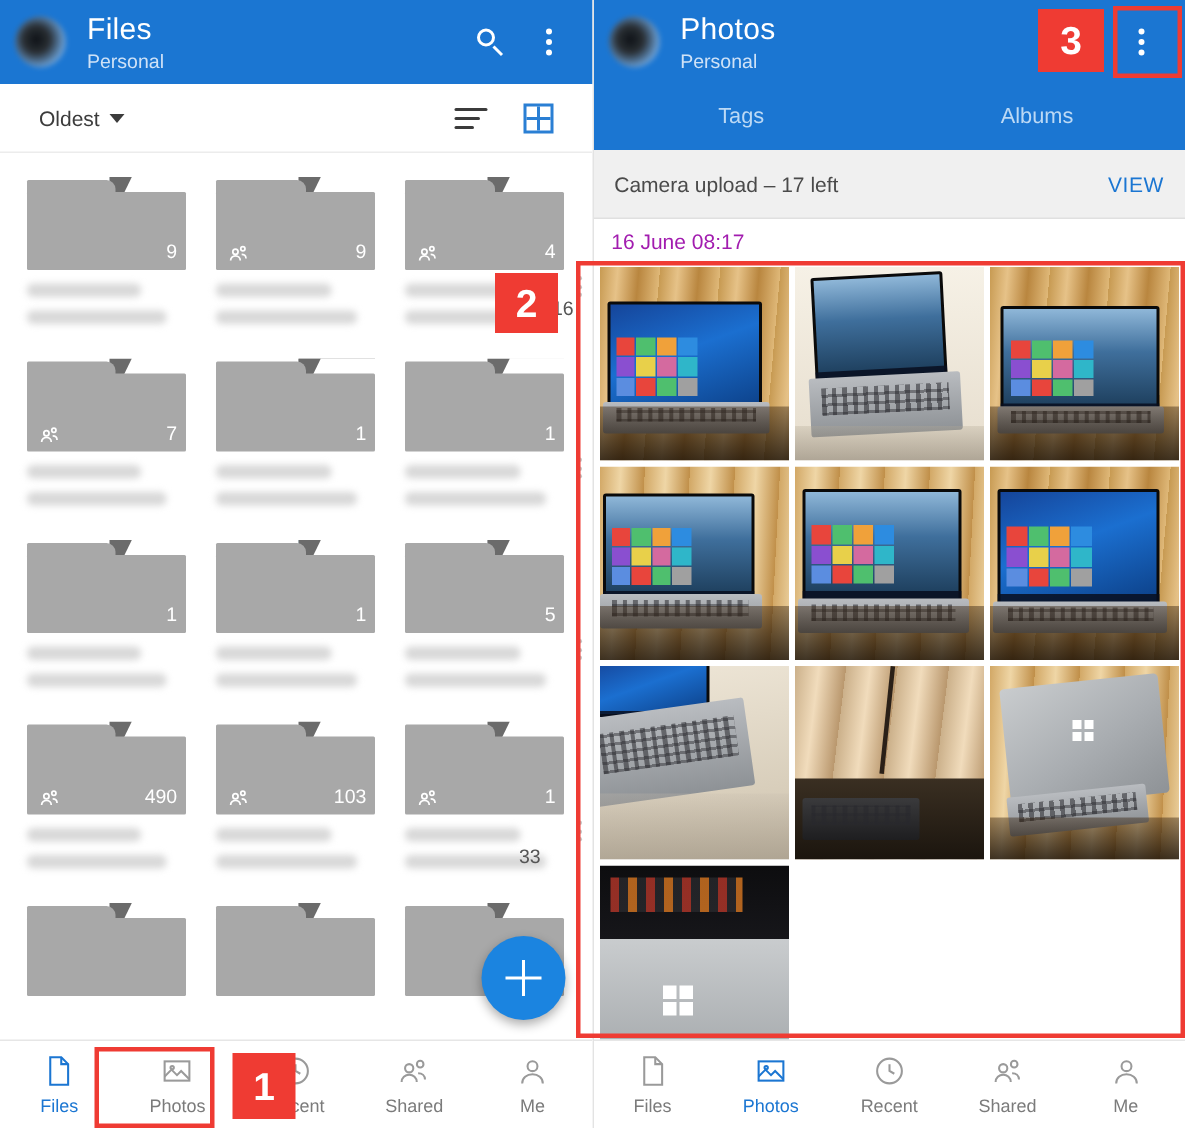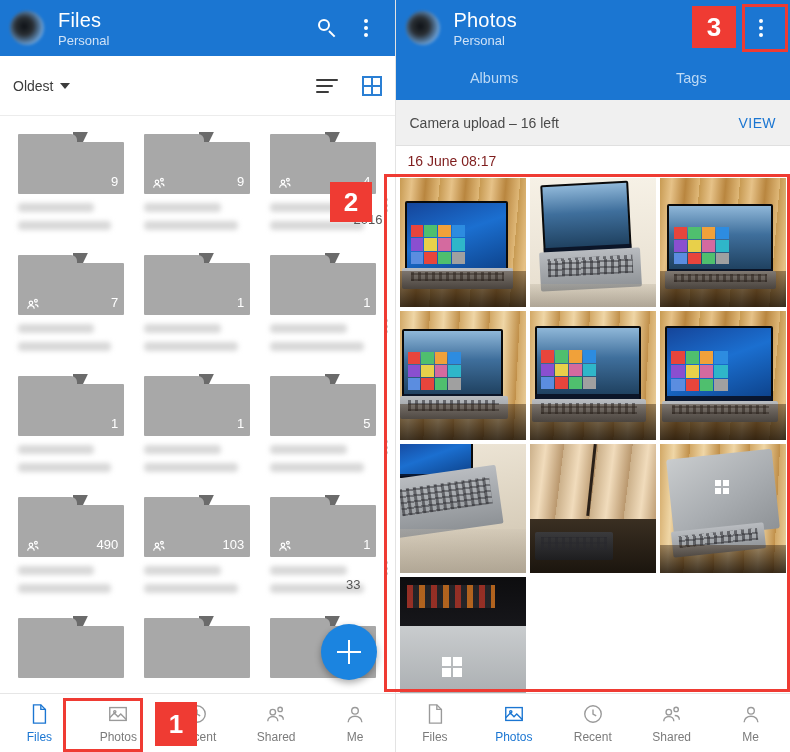--- a/index.html
+++ b/index.html
@@ -26,21 +26,21 @@
   .barbtn{width:38px;height:38px;display:flex;align-items:center;justify-content:center;flex:0 0 auto;position:relative;}
 
   .icon-search{width:19px;height:19px;position:relative;display:block;}
   .icon-search:before{content:"";position:absolute;left:0;top:0;width:12px;height:12px;border:2px solid #fff;border-radius:50%;box-sizing:border-box;}
   .icon-search:after{content:"";position:absolute;left:11px;top:11px;width:8px;height:2px;background:#fff;transform:rotate(45deg);transform-origin:left center;}
 
   .icon-dots{width:4px;height:18px;display:flex;flex-direction:column;justify-content:space-between;align-items:center;}
   .icon-dots i{display:block;width:4px;height:4px;border-radius:50%;background:#fff;}
 
   
-  .sortbar{height:60px;display:flex;align-items:center;padding:0 13px;box-sizing:border-box;background:#fff;border-bottom:1px solid #ececec;}
+  .sortbar{height:46px;display:flex;align-items:center;padding:0 26px;box-sizing:border-box;background:#fff;border-bottom:1px solid #ececec;}
   .sortlabel{font-size:14px;color:#3c3c3c;display:flex;align-items:center;gap:7px;}
   .caret{width:0;height:0;border-left:5px solid transparent;border-right:5px solid transparent;border-top:6px solid #3c3c3c;}
   .sortspacer{flex:1 1 auto;}
   .icon-list{width:22px;height:14px;display:flex;flex-direction:column;justify-content:space-between;margin-right:24px;}
   .icon-list i{display:block;height:2px;background:#3b3b3b;border-radius:1px;}
   .icon-list i:nth-child(1){width:100%;}
   .icon-list i:nth-child(2){width:78%;}
   .icon-list i:nth-child(3){width:60%;}
   .icon-grid{width:20px;height:20px;border:2px solid #2a7fd4;box-sizing:border-box;position:relative;}
   .icon-grid:before{content:"";position:absolute;left:50%;top:0;bottom:0;width:2px;background:#2a7fd4;transform:translateX(-50%);}
@@ -93,21 +93,21 @@
   .tabs{height:44px;background:#1b76d2;display:flex;align-items:stretch;}
   .tab{flex:1 1 0;display:flex;align-items:center;justify-content:center;color:#bcd9f5;font-size:14.5px;position:relative;}
   .tab.active{color:#ffffff;}
   .tab.active:after{content:"";position:absolute;left:0;right:0;bottom:0;height:4px;background:#ffffff;}
 
   
   .banner{height:46px;background:#f0f0f0;display:flex;align-items:center;padding:0 14px;box-sizing:border-box;border-bottom:1px solid #e0e0e0;}
   .banner .btext{flex:1 1 auto;font-size:14px;color:#4a4a4a;}
   .banner .bview{font-size:14px;color:#1b76d2;letter-spacing:.4px;}
 
-  .datehdr{padding:7px 12px 5px 12px;font-size:14px;color:#7f1d1d;background:#fff;}
+  .datehdr{padding:7px 12px 5px 12px;font-size:14px;color:#a21caf;background:#fff;}
 
   
   .photogrid{display:flex;flex-wrap:wrap;background:#fff;padding:2px;box-sizing:border-box;}
   .pcell{width:33.333%;height:133px;box-sizing:border-box;border:2px solid #fff;position:relative;overflow:hidden;}
   .pcell .ph{position:absolute;inset:0;}
   .pcell.empty{background:#fff;border-color:#fff;}
 
   
   .wood{position:absolute;inset:0;background:
      repeating-linear-gradient(95deg,#c79a52 0px,#e6c288 12px,#b9863f 26px,#dfb878 40px);}
@@ -526,26 +526,26 @@
       <div class="barbtn">
         <span class="icon-dots">
             <i></i>
             <i></i>
             <i></i>
           </span>
       </div>
     </div>
 
     <div class="tabs" id="photo-tabs">
+        <div class="tab">Tags</div>
         <div class="tab">Albums</div>
-        <div class="tab">Tags</div>
       </div>
 
     <div class="banner">
-      <div class="btext">Camera upload – 16 left</div>
+      <div class="btext">Camera upload – 17 left</div>
       <div class="bview">VIEW</div>
     </div>
 
     <div class="datehdr">16 June  08:17</div>
 
     <div class="photogrid" id="photo-grid">
         <div class="pcell">
           <div class="ph">
             <div class="wood"></div>
             <div class="lap-screen" style="left:4%;top:18%;width:82%;height:58%;">

